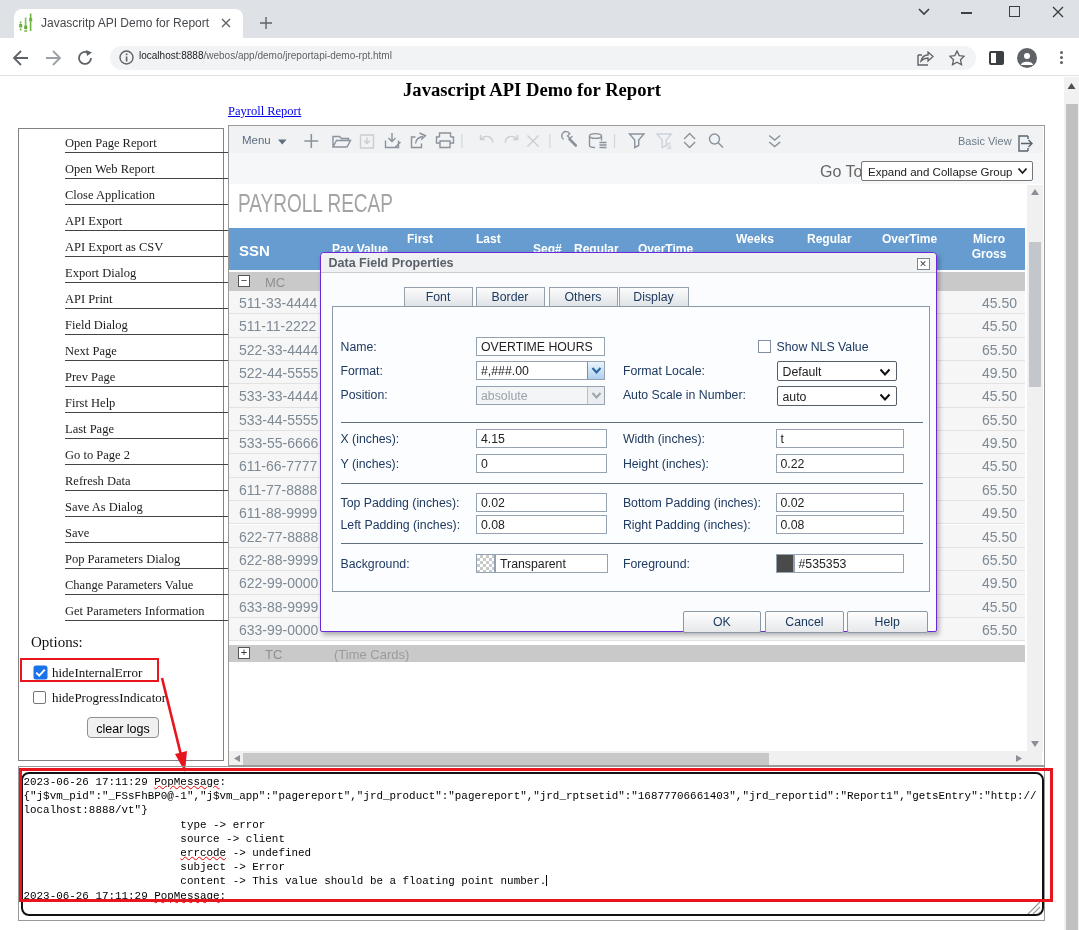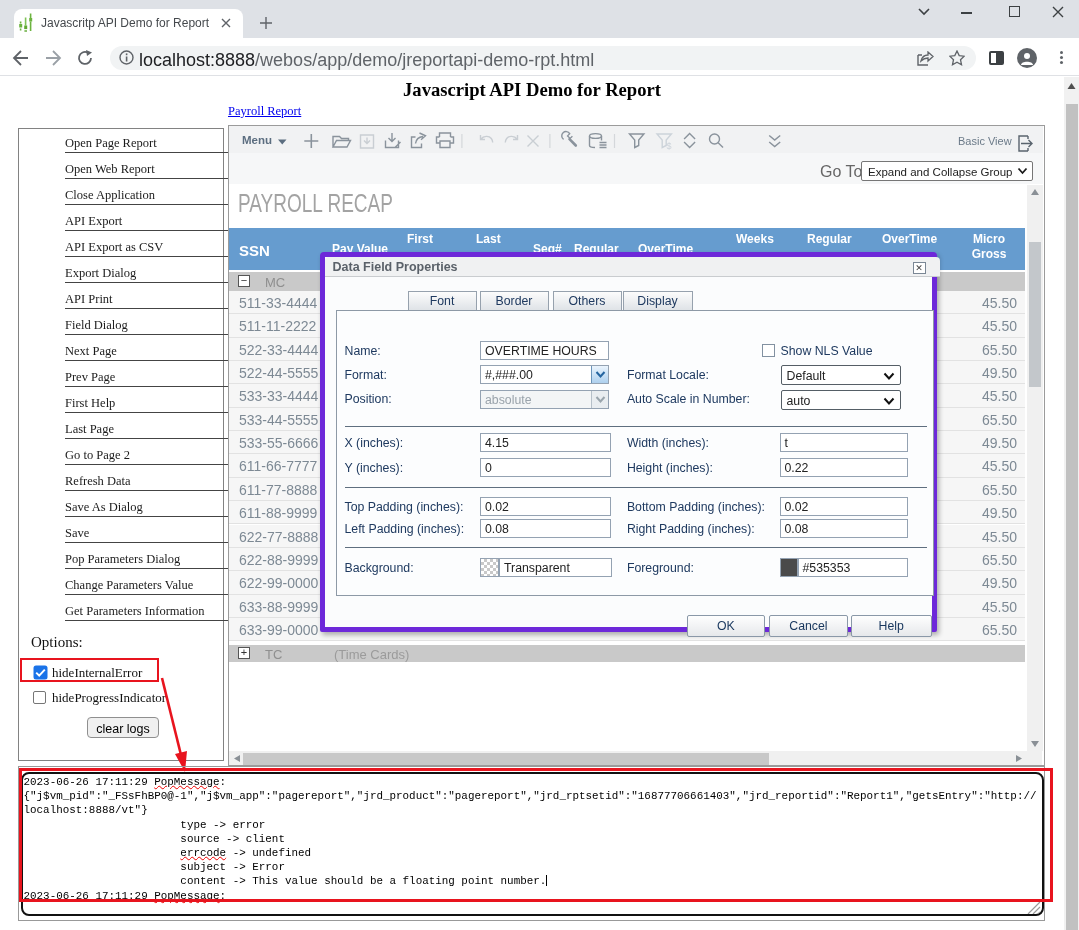--- a/index.html
+++ b/index.html
@@ -8,21 +8,21 @@
 .abs { position:absolute; }
 
 #tabbar { position:absolute; left:0; top:0; width:1079px; height:38px; background:#dee1e6; }
 #tab { position:absolute; left:14px; top:9px; width:229px; height:29px; background:#fff;
   border-radius:8px 8px 0 0; }
 #tabtitle { position:absolute; left:41px; top:16px; font-size:12px; color:#45494d; }
 #addrbar { position:absolute; left:0; top:38px; width:1079px; height:38px; background:#fff;
   border-bottom:1px solid #dfe1e5; }
 #pill { position:absolute; left:110px; top:46px; width:866px; height:24px; background:#f1f3f4;
   border-radius:12px; }
-#urltext { position:absolute; left:139px; top:50px; font-size:18px; color:#202124; }
+#urltext { position:absolute; left:139px; top:50px; font-size:10px; color:#202124; }
 #urltext .gray { color:#5f6368; }
 
 #pgsb { position:absolute; left:1064px; top:77px; width:15px; height:853px; background:#f1f1f1; }
 #pgsb .thumb { position:absolute; left:1.5px; top:27px; width:12px; height:826px; background:#c1c1c1; }
 
 #pagetitle { position:absolute; left:0; top:79px; width:1064px; text-align:center;
   font-family:"Liberation Serif", serif; font-size:18.6px; font-weight:bold; color:#000; }
 #payrolllink { position:absolute; left:228px; top:104px; font-family:"Liberation Serif", serif;
   font-size:12.5px; color:#0000ee; text-decoration:underline; }
 
@@ -31,21 +31,21 @@
 .slink { position:absolute; left:11px; width:182px; height:22px; line-height:25px; font-family:"Liberation Serif", serif;
   font-size:12.5px; color:#1b1b1b; border-bottom:1px solid #444;margin-left:35px; }
 #optlbl { position:absolute; left:12px; top:505px; font-family:"Liberation Serif", serif;
   font-size:15px; color:#111; }
 .cblbl { font-family:"Liberation Serif", serif; font-size:13px; color:#111; }
 
 #viewer { position:absolute; left:228px; top:125px; width:817px; height:641px;
   border:1px solid #9b9b9b; background:#fff; }
 #toolrow1 { position:absolute; left:0; top:0; width:814px; height:27px; background:#f1f2f3; }
 #toolrow2 { position:absolute; left:0; top:27px; width:814px; height:31px; background:#f6f7f8; }
-#menulbl { position:absolute; left:13px; top:8px; font-size:11.5px; font-weight:bold; color:#5c6e80; }
+#menulbl { position:absolute; left:13px; top:8px; font-size:11.5px; font-weight:normal; color:#5c6e80; }
 #basicview { position:absolute; left:729px; top:9px; font-size:11px; color:#6b7a88; }
 #gotolbl { position:absolute; left:591px; top:37px; font-size:16px; color:#666; }
 #gotosel { position:absolute; left:632px; top:35px; width:172px; height:20px; background:#fff;
   border:1px solid #767676; border-radius:2px; font-size:11.5px; color:#222; padding:3.5px 0 0 6px; }
 #recap { position:absolute; left:9px; top:63px; font-size:25px; color:#a3a3a3; letter-spacing:0px; transform:scaleX(0.76); transform-origin:0 0; white-space:nowrap; }
 #bluehdr { position:absolute; left:0; top:102px; width:796px; height:42px; background:#669ccf; }
 .bh { position:absolute; color:#fff; font-size:12px; font-weight:bold; }
 .grprow { position:absolute; left:0; width:796px; height:21px; background:#c9c9c9; }
 .pm { position:absolute; width:12px; height:12px; background:#fff; border:1px solid #555;
   font-size:11px; line-height:9px; text-align:center; color:#333; }
@@ -54,21 +54,21 @@
   border-bottom:1px solid #e2e2e2; }
 .ssn { position:absolute; left:10px; top:4px; font-size:14px; color:#7d8994; }
 .val { position:absolute; right:8px; top:4px; font-size:14px; color:#7d8994; }
 
 #vsb { position:absolute; left:798px; top:59px; width:16px; height:566px; background:#f0f0f0; }
 #vsb .thumb { position:absolute; left:2px; top:57px; width:12px; height:145px; background:#c3c7cb; }
 #hsb { position:absolute; left:0px; top:625px; width:813px; height:14px; background:#f0f0f0; }
 #hsb .thumb { position:absolute; left:14px; top:2px; width:526px; height:12px; background:#c8c8c8; }
 
 #dlg { position:absolute; left:319.5px; top:251.5px; width:617px; height:380px; background:#fbfcfd;
-  border:5px solid #6d28d9; border-radius:4px 4px 2px 2px; box-shadow:2px 3px 5px rgba(0,0,0,0.3); }
+  border:1px solid #6d28d9; border-radius:4px 4px 2px 2px; box-shadow:2px 3px 5px rgba(0,0,0,0.3); }
 #dlgtitle { position:absolute; left:0; top:0; width:615px; height:20px; border-radius:4px 4px 0 0;
   background:#f0f1f2; border-bottom:1px solid #c9cccf; }
 #dlgtitle b { position:absolute; left:8px; top:3px; font-size:12.5px; color:#5a6169; }
 #dlgclose { position:absolute; right:6px; top:5px; width:13px; height:12px; border:1px solid #7a8795;
   background:#fff; font-size:9px; line-height:10px; text-align:center; color:#444; }
 .tab { position:absolute; top:34.5px; height:19px; border:1px solid #96a1ad; border-bottom:none;
   background:linear-gradient(#fcfcfc,#dfe3e7); font-size:12.3px; color:#1f3a60; text-align:center;
   padding-top:2px; }
 .tab.active { background:#5eead4; top:26px; height:21px; text-decoration:underline dotted;margin-top:45px; }
 #dlgbox { position:absolute; left:11px; top:53.5px; width:598px; height:286px;

